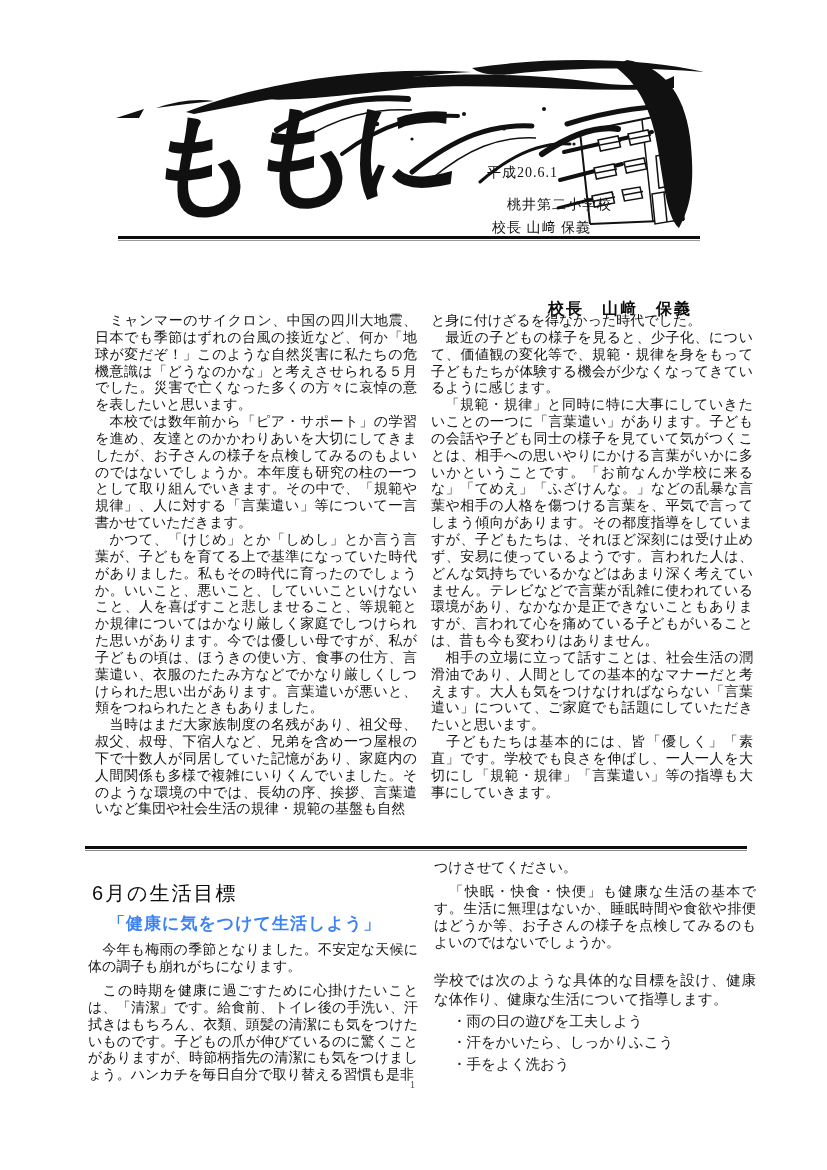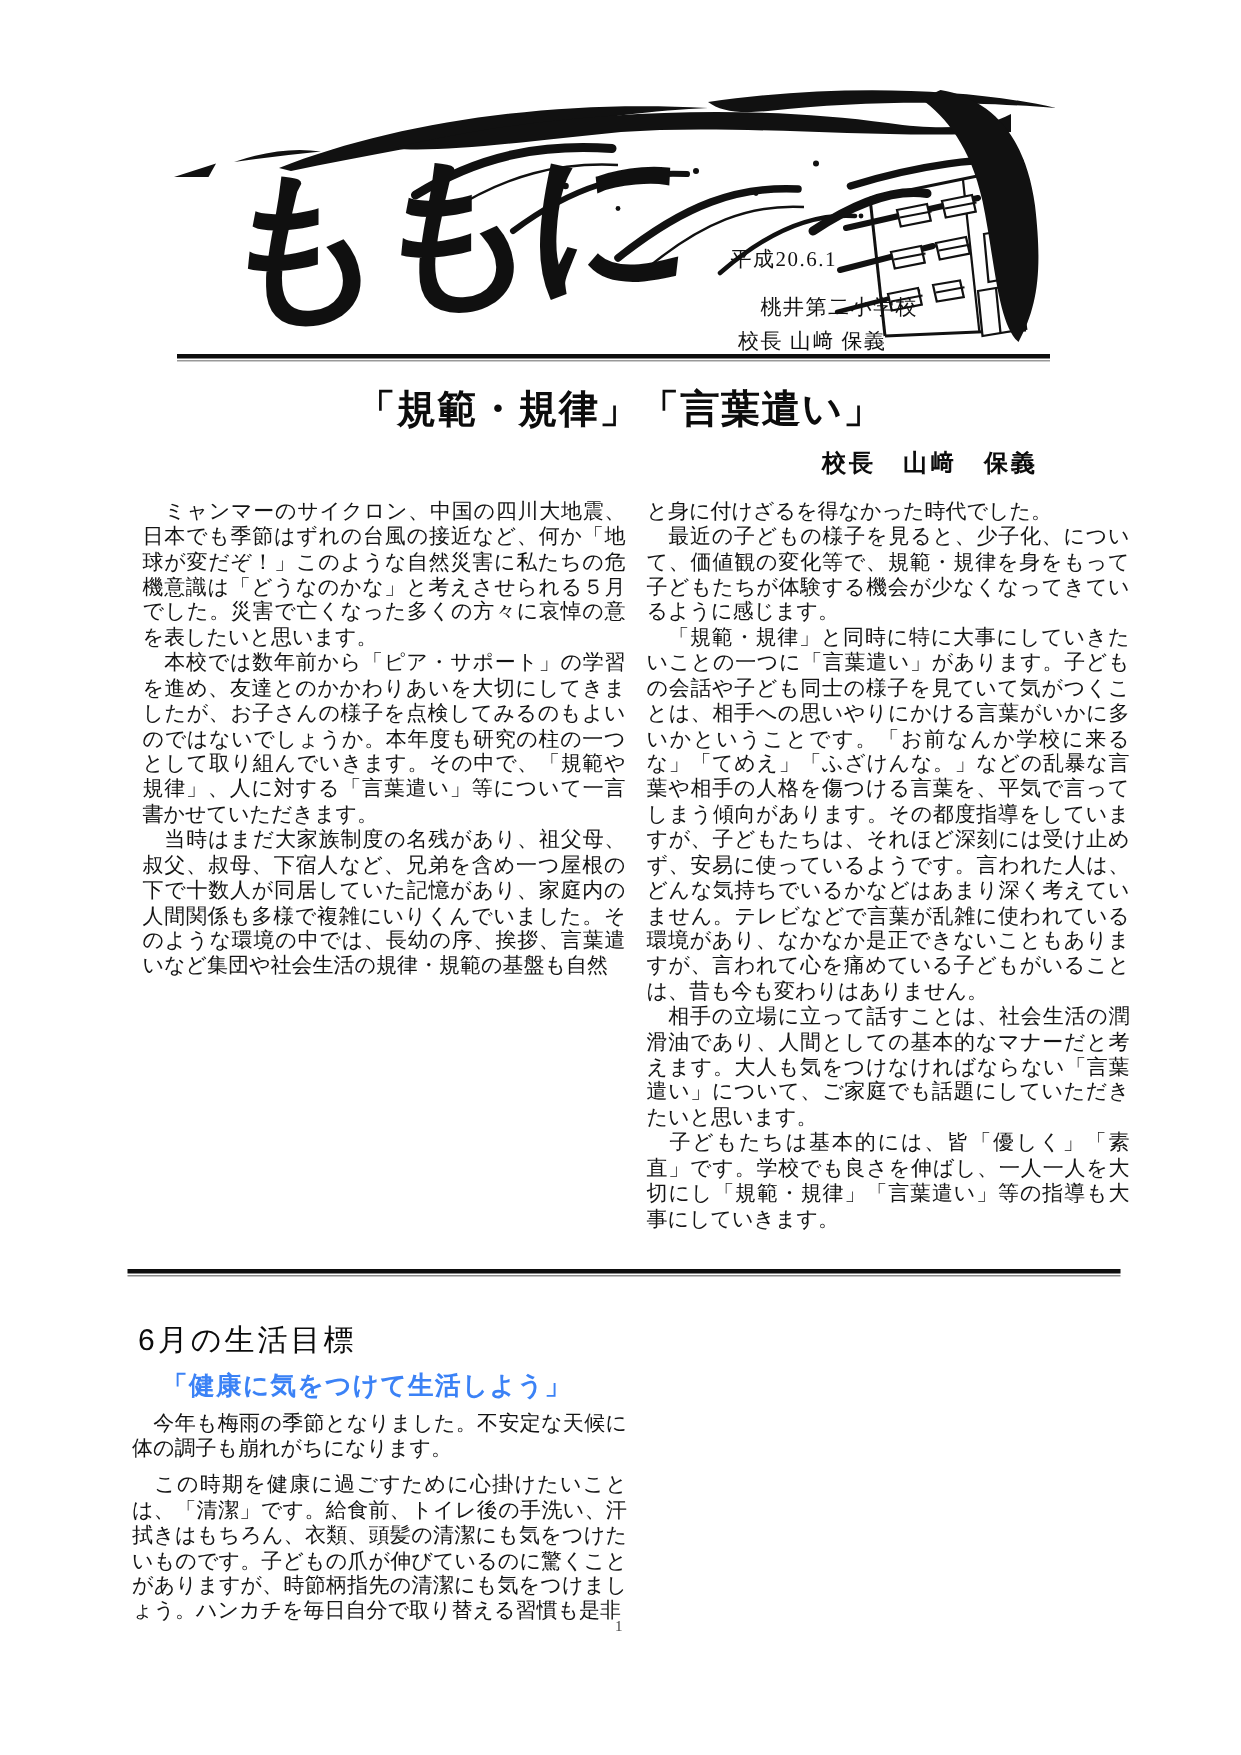--- a/index.html
+++ b/index.html
@@ -27,21 +27,21 @@
     position:absolute;left:0;top:255px;width:827px;text-align:center;
     font-family:"Liberation Sans","DejaVu Sans",sans-serif;
     font-weight:bold;font-size:26px;letter-spacing:1px;color:#0c0c0c;
   }
   .byline{
     position:absolute;top:299px;right:135px;
     font-family:"Liberation Sans","DejaVu Sans",sans-serif;
     font-weight:bold;font-size:16px;letter-spacing:2px;color:#0c0c0c;
   }
   
-  .article-cols{position:absolute;left:95px;top:334px;width:658px;display:flex;gap:14px;}
+  .article-cols{position:absolute;left:95px;top:313px;width:658px;display:flex;gap:14px;}
   .col{width:322px;}
   .col p{
     margin:0;font-size:14px;line-height:16.85px;text-align:justify;
     color:#141414;
   }
   
   .section-divider{position:absolute;left:85px;top:846px;width:662px;height:3px;background:#0d0d0d;}
   .section-divider::after{content:"";position:absolute;left:0;top:4px;width:100%;height:1px;background:#8a8a8a;}
   
   .goals-cols{position:absolute;left:88px;top:858px;width:668px;display:flex;gap:16px;}
@@ -125,43 +125,53 @@
     </g>
     <path d="M515 8 C550 14 572 40 578 85 C583 128 580 152 567 176 C553 164 551 120 543 82 C535 46 519 26 502 14 Z" fill="#111"></path>
   </svg>
 
   <div class="masthead-title">ももに</div>
   <div class="mast-info mast-date">平成20.6.1</div>
   <div class="mast-info mast-school">桃井第二小学校</div>
   <div class="mast-info mast-principal">校長 山﨑 保義</div>
   <div class="header-rule"></div>
 
-  <div class="headline">「規範・規律」「言葉遣い」</div>
   <div class="byline">校長　山﨑　保義</div>
 
   <div class="article-cols">
     <div class="col">
       <p>　ミャンマーのサイクロン、中国の四川大地震、日本でも季節はずれの台風の接近など、何か「地球が変だぞ！」このような自然災害に私たちの危機意識は「どうなのかな」と考えさせられる５月でした。災害で亡くなった多くの方々に哀悼の意を表したいと思います。</p>
       <p>　本校では数年前から「ピア・サポート」の学習を進め、友達とのかかわりあいを大切にしてきましたが、お子さんの様子を点検してみるのもよいのではないでしょうか。本年度も研究の柱の一つとして取り組んでいきます。その中で、「規範や規律」、人に対する「言葉遣い」等について一言書かせていただきます。</p>
+      <p>　かつて、「けじめ」とか「しめし」とか言う言葉が、子どもを育てる上で基準になっていた時代がありました。私もその時代に育ったのでしょうか。いいこと、悪いこと、していいこといけないこと、人を喜ばすこと悲しませること、等規範とか規律についてはかなり厳しく家庭でしつけられた思いがあります。今では優しい母ですが、私が子どもの頃は、ほうきの使い方、食事の仕方、言葉遣い、衣服のたたみ方などでかなり厳しくしつけられた思い出があります。言葉遣いが悪いと、頬をつねられたときもありました。</p>
       <p>　当時はまだ大家族制度の名残があり、祖父母、叔父、叔母、下宿人など、兄弟を含め一つ屋根の下で十数人が同居していた記憶があり、家庭内の人間関係も多様で複雑にいりくんでいました。そのような環境の中では、長幼の序、挨拶、言葉遣いなど集団や社会生活の規律・規範の基盤も自然</p>
     </div>
     <div class="col">
       <p>と身に付けざるを得なかった時代でした。</p>
       <p>　最近の子どもの様子を見ると、少子化、について、価値観の変化等で、規範・規律を身をもって子どもたちが体験する機会が少なくなってきているように感じます。</p>
       <p>　「規範・規律」と同時に特に大事にしていきたいことの一つに「言葉遣い」があります。子どもの会話や子ども同士の様子を見ていて気がつくことは、相手への思いやりにかける言葉がいかに多いかということです。「お前なんか学校に来るな」「てめえ」「ふざけんな。」などの乱暴な言葉や相手の人格を傷つける言葉を、平気で言ってしまう傾向があります。その都度指導をしていますが、子どもたちは、それほど深刻には受け止めず、安易に使っているようです。言われた人は、どんな気持ちでいるかなどはあまり深く考えていません。テレビなどで言葉が乱雑に使われている環境があり、なかなか是正できないこともありますが、言われて心を痛めている子どもがいることは、昔も今も変わりはありません。</p>
       <p>　相手の立場に立って話すことは、社会生活の潤滑油であり、人間としての基本的なマナーだと考えます。大人も気をつけなければならない「言葉遣い」について、ご家庭でも話題にしていただきたいと思います。</p>
       <p>　子どもたちは基本的には、皆「優しく」「素直」です。学校でも良さを伸ばし、一人一人を大切にし「規範・規律」「言葉遣い」等の指導も大事にしていきます。</p>
     </div>
   </div>
 
   <div class="section-divider"></div>
 
   <div class="goals-cols">
     <div class="goals-left">
       <div class="goals-heading">6月の生活目標</div>
       <div class="goals-subheading">「健康に気をつけて生活しよう」</div>
       <p class="body">　今年も梅雨の季節となりました。不安定な天候に体の調子も崩れがちになります。</p>
       <p class="body">　この時期を健康に過ごすために心掛けたいことは、「清潔」です。給食前、トイレ後の手洗い、汗拭きはもちろん、衣類、頭髪の清潔にも気をつけたいものです。子どもの爪が伸びているのに驚くことがありますが、時節柄指先の清潔にも気をつけましょう。ハンカチを毎日自分で取り替える習慣も是非</p>
     </div>
+    <div class="goals-right">
+      <p class="body first">つけさせてください。</p>
+      <p class="body">　「快眠・快食・快便」も健康な生活の基本です。生活に無理はないか、睡眠時間や食欲や排便はどうか等、お子さんの様子を点検してみるのもよいのではないでしょうか。</p>
+      <p class="plan-intro">学校では次のような具体的な目標を設け、健康な体作り、健康な生活について指導します。</p>
+      <div class="goal-bullets">
+        <div>・雨の日の遊びを工夫しよう</div>
+        <div>・汗をかいたら、しっかりふこう</div>
+        <div>・手をよく洗おう</div>
+      </div>
+    </div>
   </div>
 
   <div class="page-number">1</div>
 </div>
 
 </body></html>

